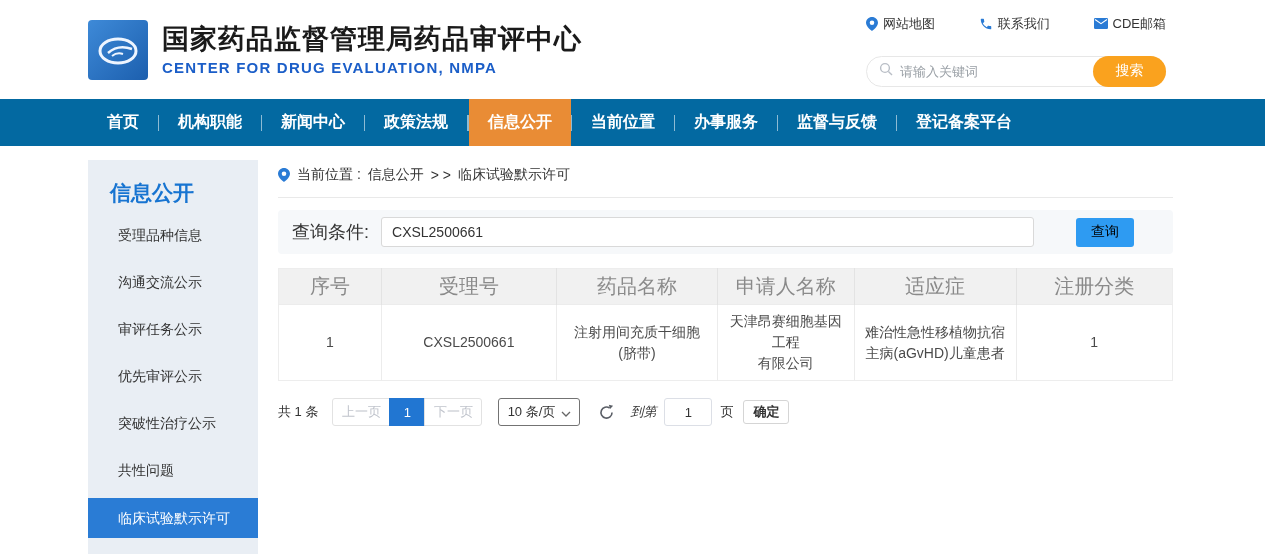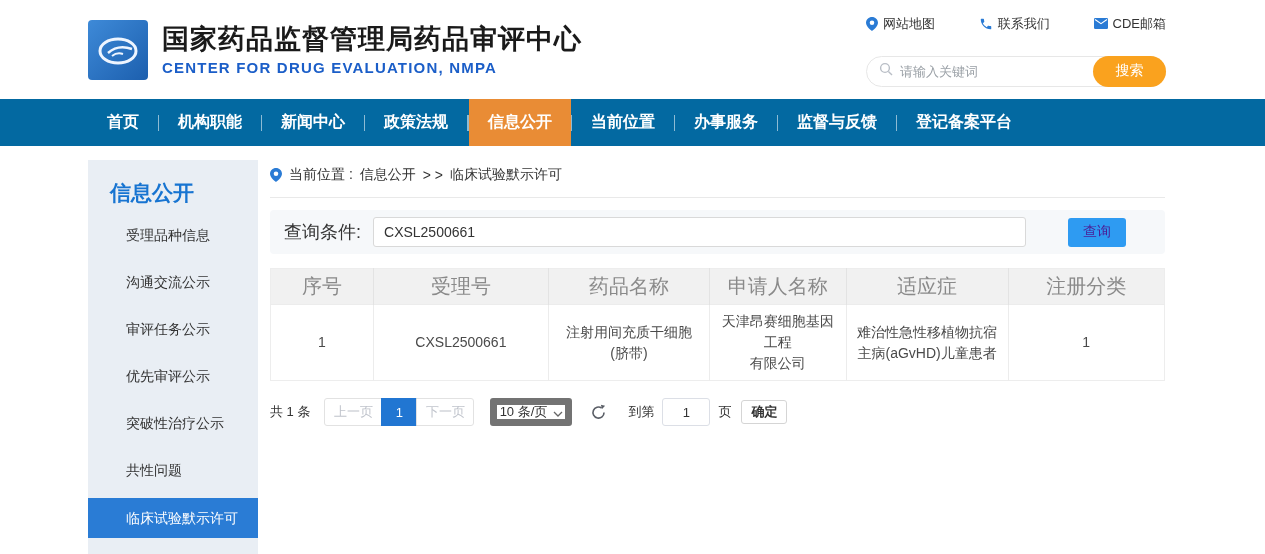--- a/index.html
+++ b/index.html
@@ -31,51 +31,51 @@
   
   .nav { height:47px; background:#0369a1; }
   .nav-inner { margin-left:88px; width:1078px; height:100%; display:flex; align-items:stretch; }
   .nav-item { display:flex; align-items:center; padding:0 19px; color:#fff; font-size:16px; font-weight:700; cursor:pointer; }
   .nav-item.active { background:#e98c35; }
   .nav-sep { width:1px; height:16px; background:rgba(255,255,255,.55); align-self:center; }
 
   
   .sidebar { position:absolute; left:88px; top:160px; width:170px; bottom:0; background:#e9eef4; padding-top:18px; }
   .sidebar-title { color:#1774d1; font-size:21px; font-weight:700; padding-left:22px; height:34px; line-height:30px; }
-  .sidebar-item { height:47px; line-height:47px; padding-left:38px; font-size:14px; color:#333; cursor:pointer; }
+  .sidebar-item { height:47px; line-height:47px; padding-left:30px; font-size:14px; color:#333; cursor:pointer; }
   .sidebar-item.active { background:#2a7cd5; color:#fff; height:40px; line-height:40px; margin:4px 0; }
 
   
-  .main { position:absolute; left:270px; top:166px; width:895px; }
+  .main { position:absolute; left:278px; top:166px; width:895px; }
 
   .breadcrumb { display:flex; align-items:center; gap:7px; font-size:14px; color:#333; padding-bottom:13px; border-bottom:1px solid #e9e9e9; }
   .breadcrumb a { color:#333; text-decoration:none; cursor:pointer; }
   .breadcrumb svg { display:block; }
 
   .query-bar { margin-top:12px; height:44px; background:#f6f8fa; border-radius:4px; display:flex; align-items:center; padding-left:14px; }
   .query-label { font-size:18px; color:#333; }
   .query-input { margin-left:12px; width:653px; height:30px; border:1px solid #d9d9d9; border-radius:3px; padding:0 10px; font-size:14px; color:#333; outline:none; background:#fff; font-family:inherit; }
-  .query-btn { margin-left:42px; width:58px; height:29px; border:none; border-radius:3px; background:#2e9bf2; color:#4c1d95; font-size:14px; cursor:pointer; font-family:inherit; }
+  .query-btn { margin-left:42px; width:58px; height:29px; border:none; border-radius:3px; background:#2e9bf2; color:#000000; font-size:14px; cursor:pointer; font-family:inherit; }
 
   .results-table { margin-top:14px; width:100%; border-collapse:collapse; border:1px solid #ededed; }
   .results-table th { height:36px; background:#f1f1f1; color:#8a8a8a; font-size:20px; font-weight:400; text-align:center; border-right:1px solid #e3e3e3; }
   .results-table th:last-child { border-right:none; }
   .results-table td { height:55px; background:#fff; color:#4a4a4a; font-size:14px; text-align:center; vertical-align:middle; border-right:1px solid #ececec; border-top:1px solid #ececec; padding:6px 10px; white-space:pre-line; line-height:1.5; }
   .results-table td:last-child { border-right:none; }
 
   .pagination { margin-top:17px; display:flex; align-items:center; font-size:13px; color:#333; }
   .pg-total { margin-right:14px; }
   .pg-group { display:flex; }
   .pg-btn { min-width:58px; height:28px; border:1px solid #e2e2e2; background:#fff; color:#c0c4cc; font-size:13px; display:flex; align-items:center; justify-content:center; cursor:default; font-family:inherit; }
   .pg-btn.prev { border-radius:3px 0 0 3px; }
   .pg-btn.next { border-radius:0 3px 3px 0; margin-left:-1px; }
   .pg-page { min-width:36px; height:28px; margin-left:-1px; background:#2176d2; border:1px solid #2176d2; color:#fff; display:flex; align-items:center; justify-content:center; font-size:13px; cursor:pointer; }
-  .pg-size { margin-left:16px; width:82px; height:28px; border:7px solid #737373; border-radius:3px; display:flex; align-items:center; justify-content:center; gap:6px; cursor:pointer; background:#fff; color:#333; }
+  .pg-size { margin-left:16px; width:82px; height:28px; border:1px solid #737373; border-radius:3px; display:flex; align-items:center; justify-content:center; gap:6px; cursor:pointer; background:#fff; color:#333; }
   .pg-refresh { margin-left:16px; width:20px; height:20px; display:flex; align-items:center; justify-content:center; cursor:pointer; }
-  .pg-goto-label { margin-left:20px; }
+  .pg-goto-label { margin-left:14px;font-style:italic; }
   .pg-goto-input { margin-left:8px; width:48px; height:28px; border:1px solid #dcdfe6; border-radius:3px; text-align:center; font-size:13px; color:#333; outline:none; font-family:inherit; }
   .pg-goto-unit { margin-left:8px; }
   .pg-confirm { margin-left:10px; width:46px; height:24px; border:1px solid #d5d5d5; border-radius:3px; background:#fff; color:#333; font-size:13px; font-weight:700; cursor:pointer; font-family:inherit; }
 </style>
 </head>
 <body>
 
 <div class="page">
 
   <div class="header">

